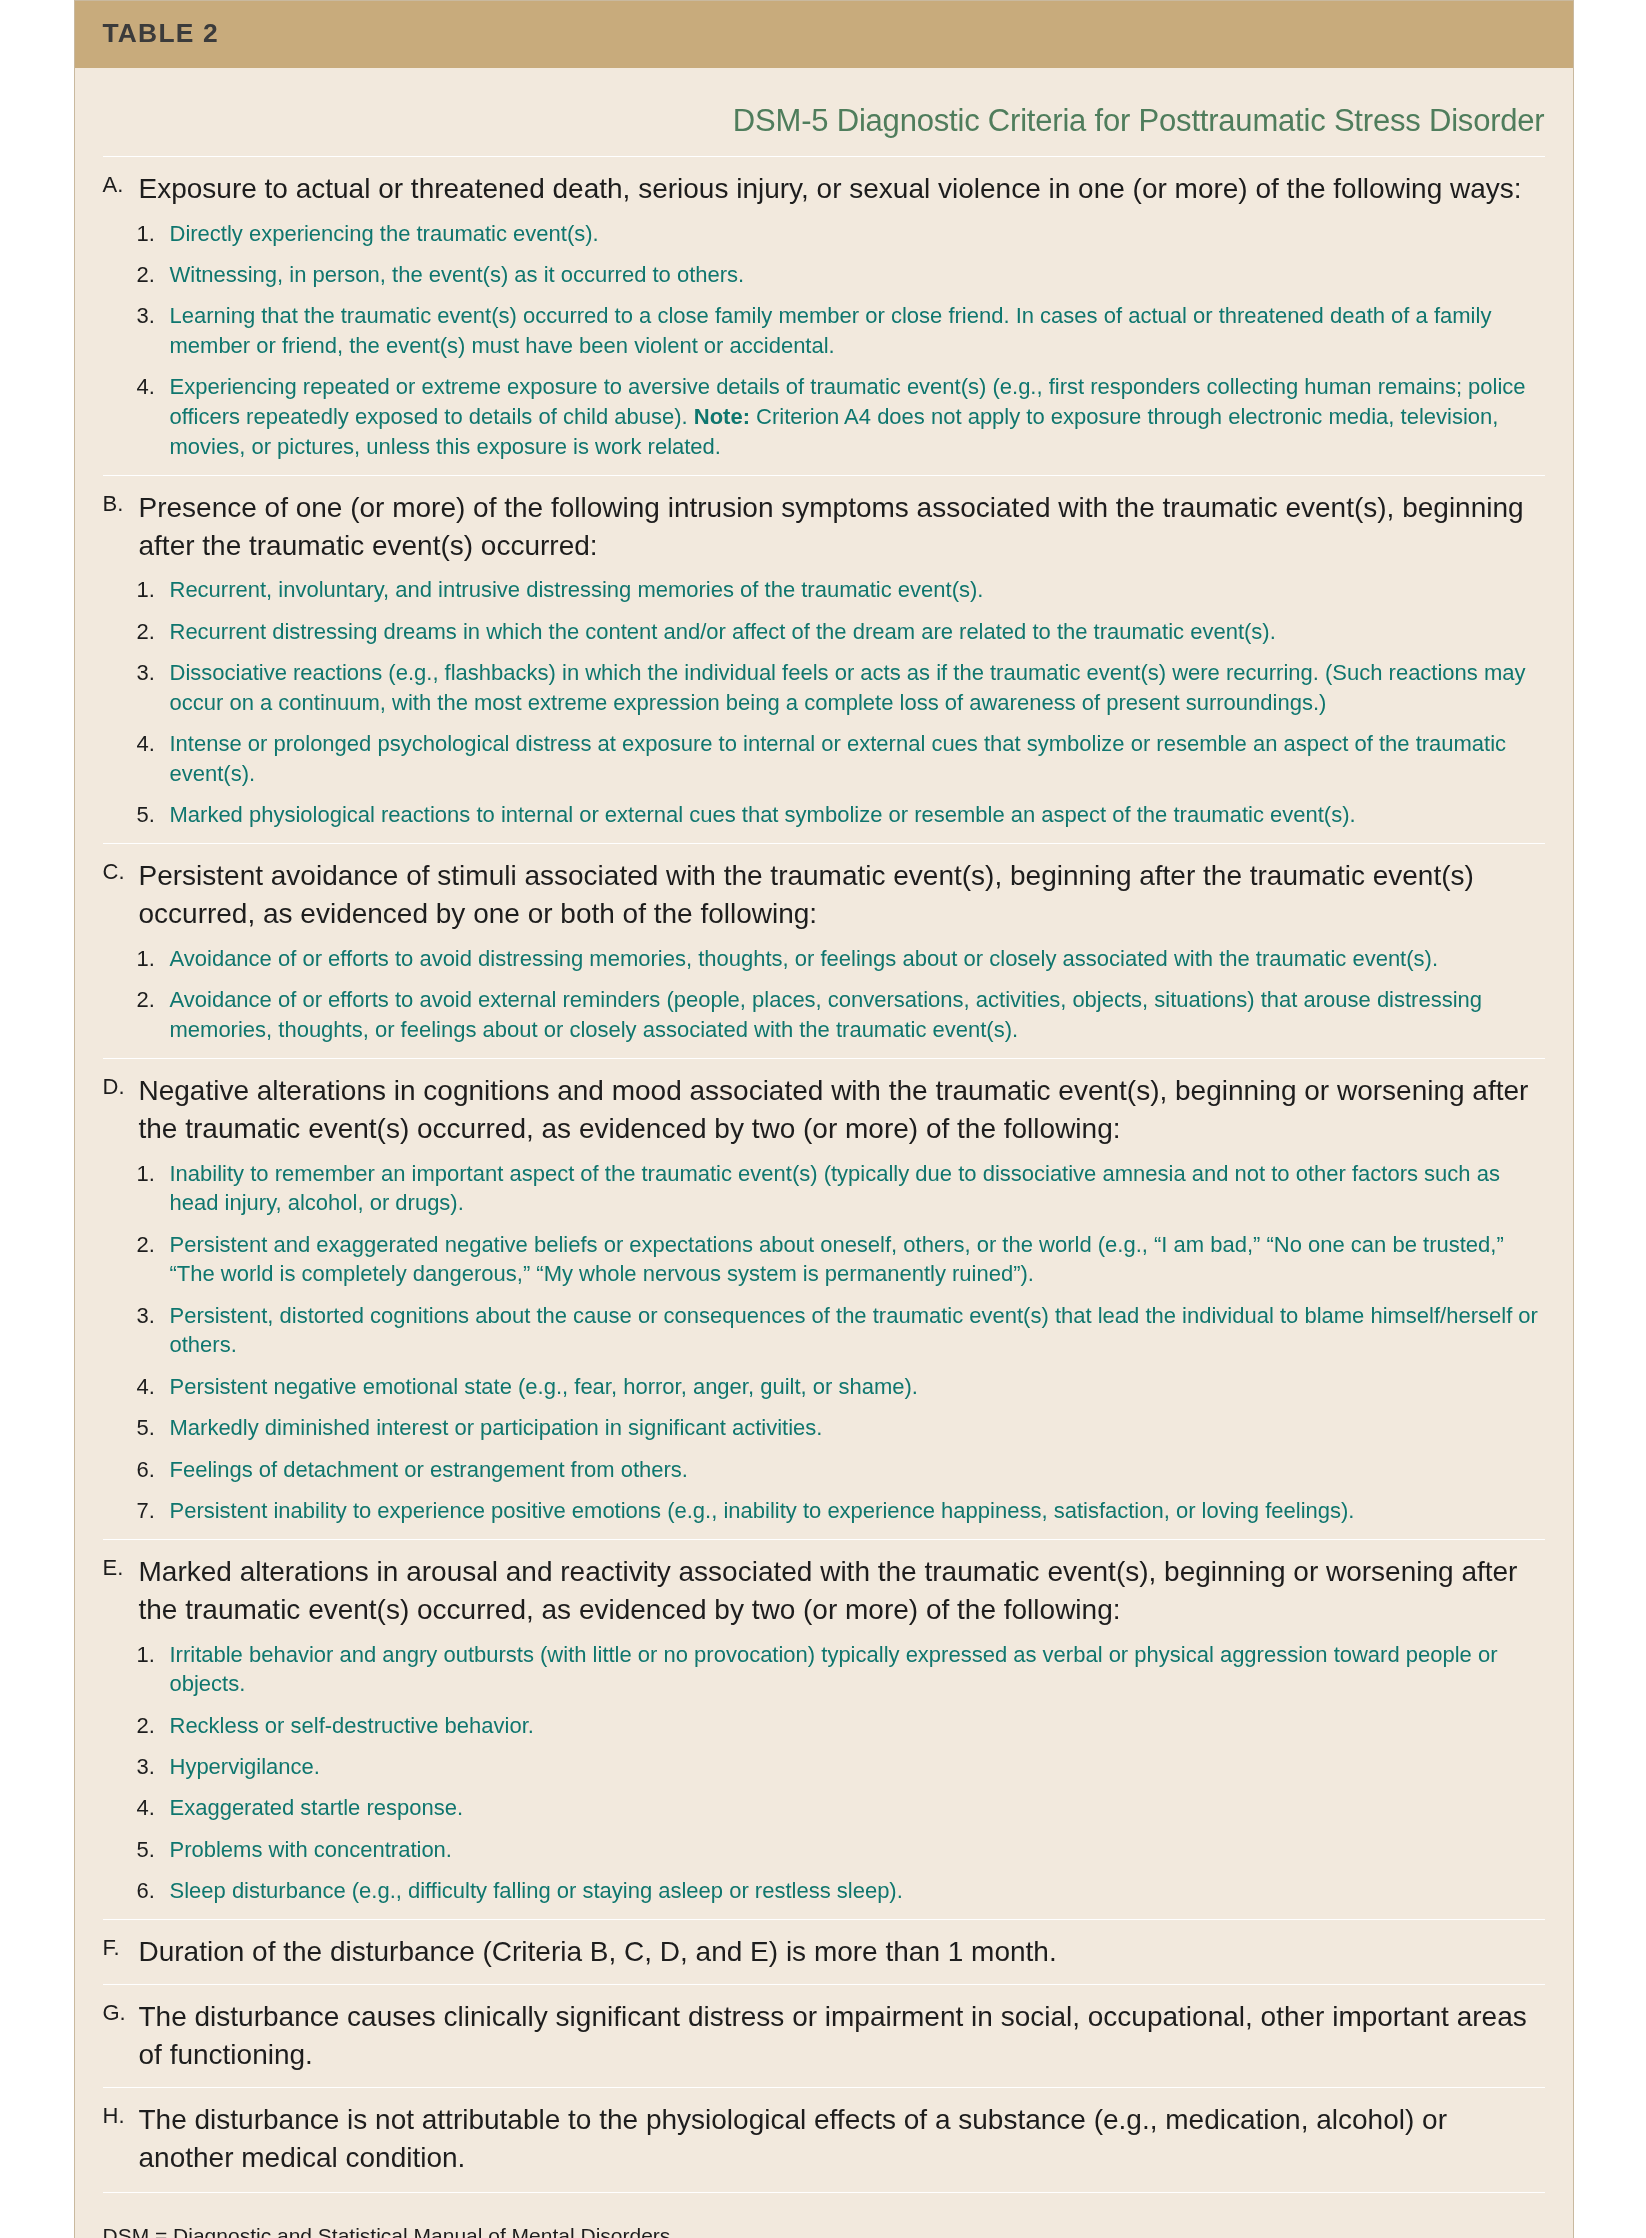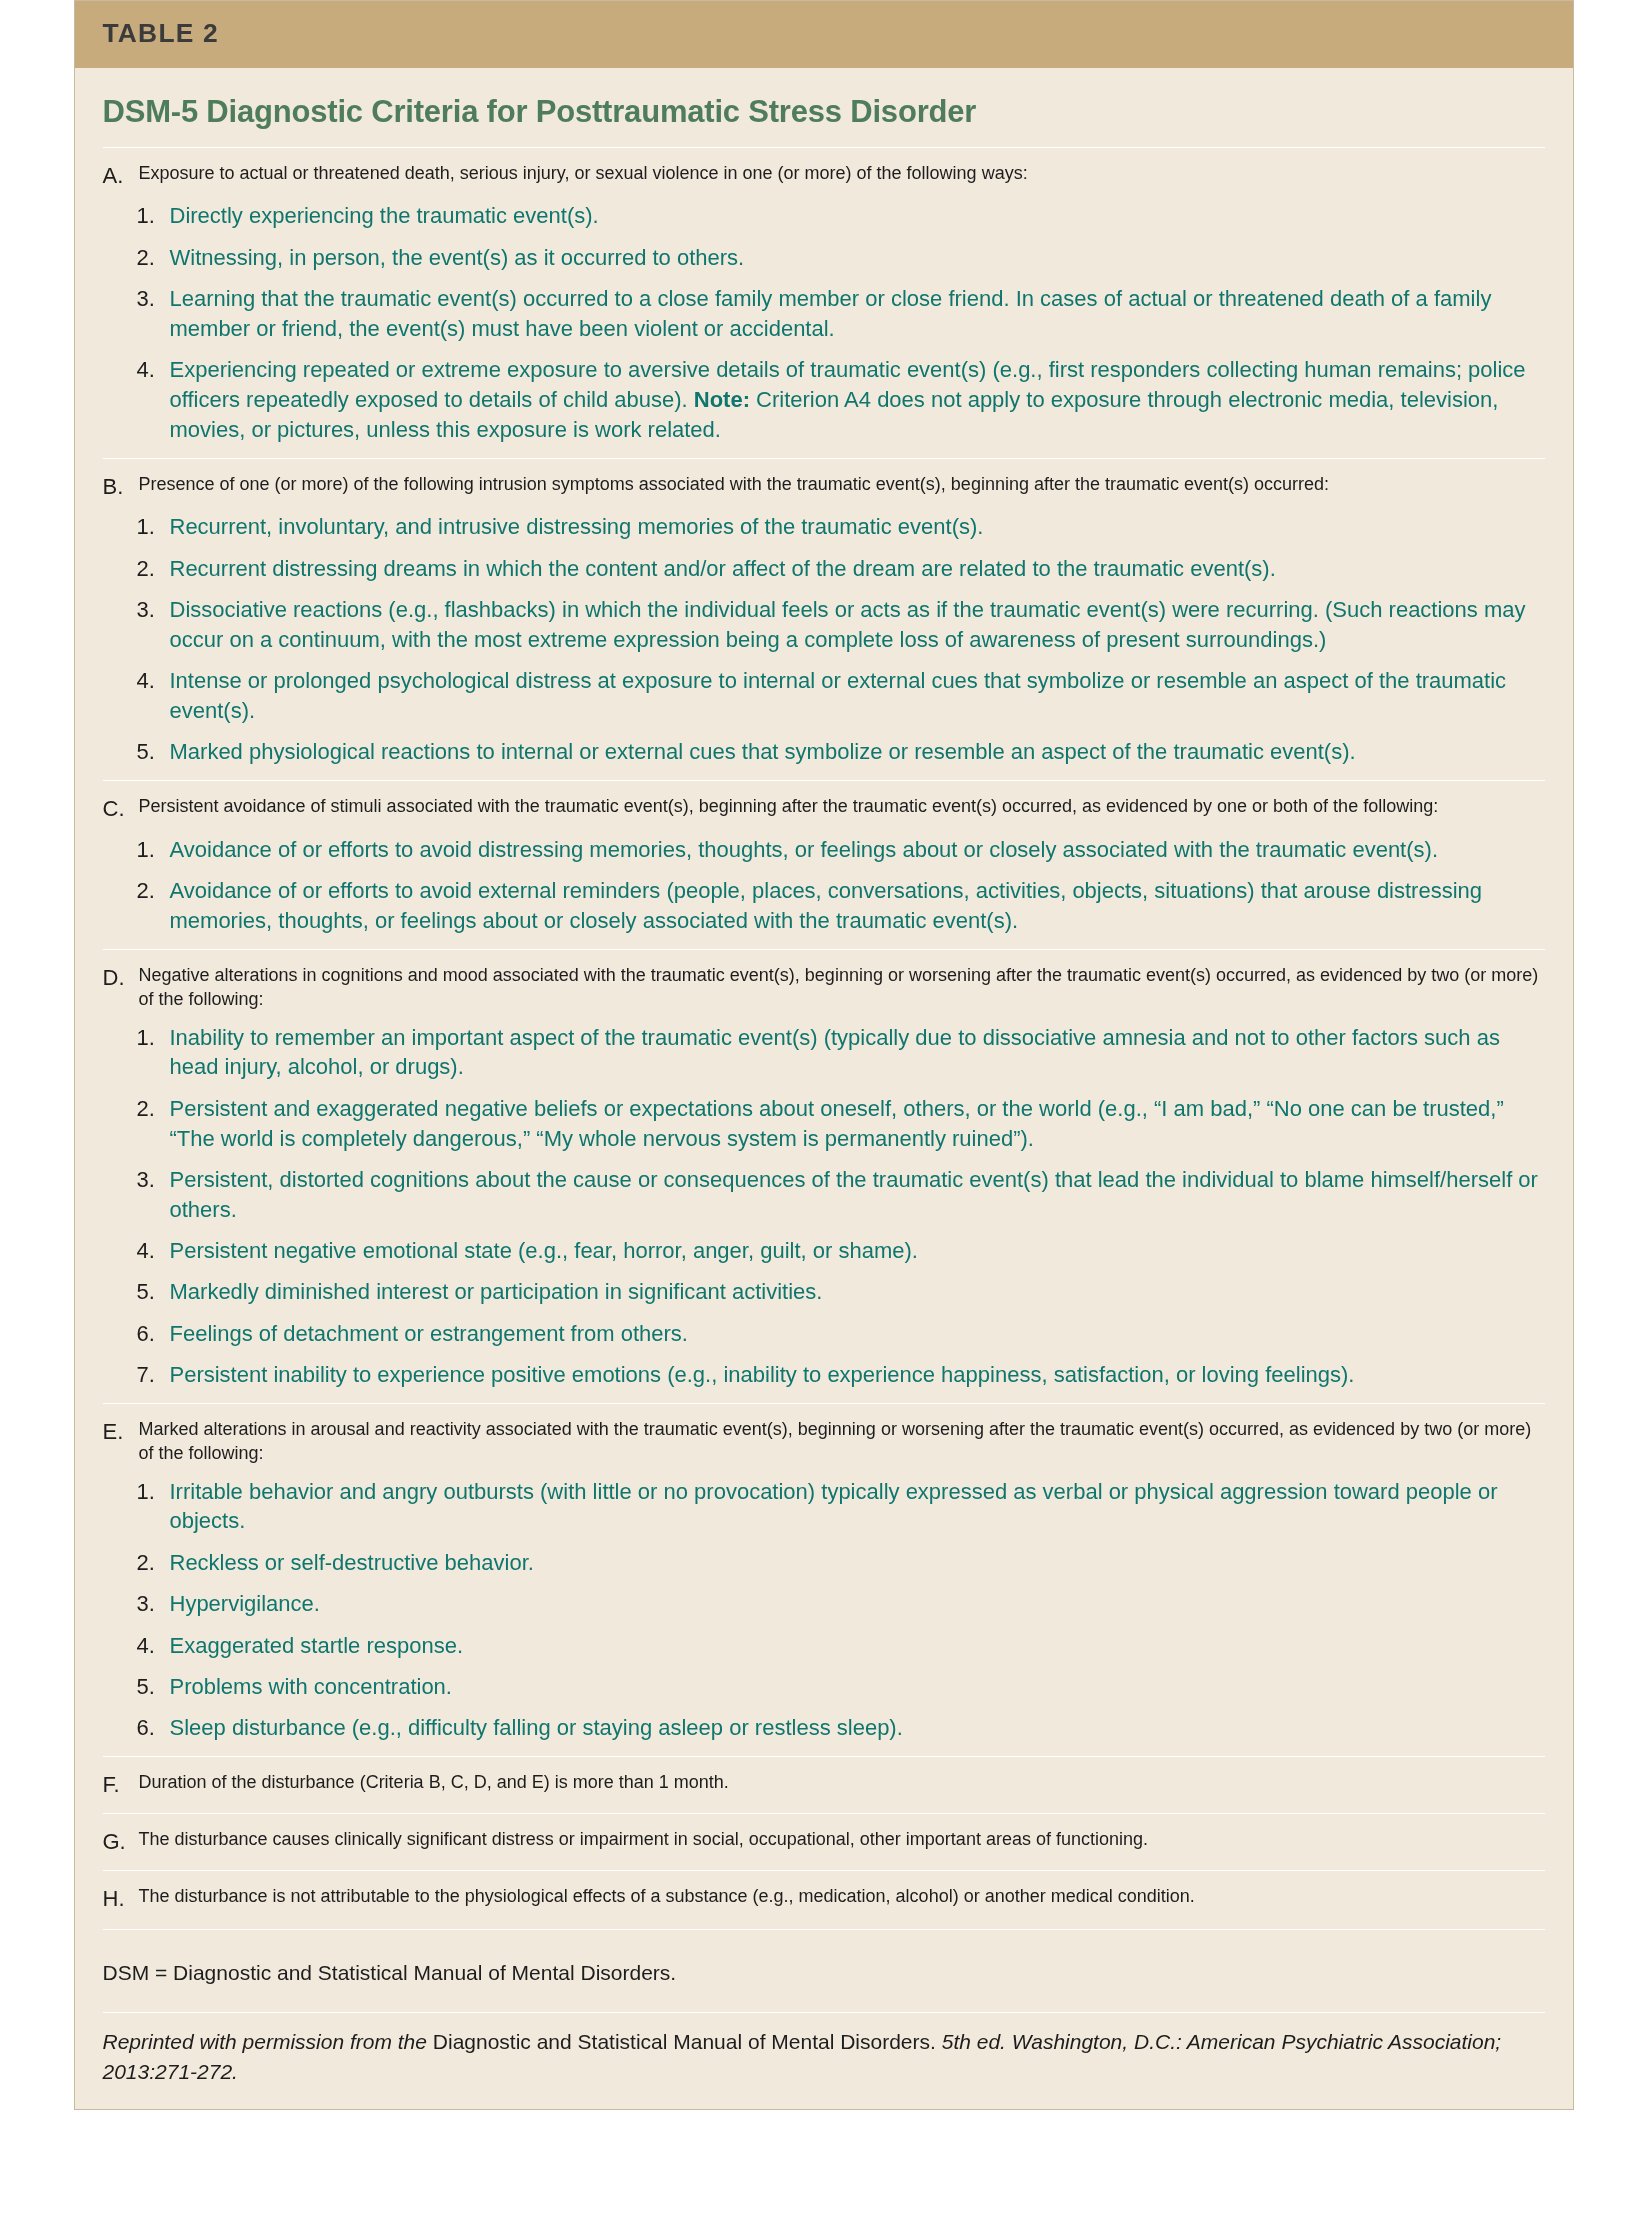--- a/index.html
+++ b/index.html
@@ -27,24 +27,25 @@
     font-size: 26.4px;
     font-weight: bold;
     letter-spacing: 1.2px;
     color: #3b3b3b;
   }
   .body-area {
     padding: 22px 28px 23px 28px;
   }
   .title {
     font-size: 31px;
-    font-weight: bold;
+    font-weight: normal;
     color: #4f7d5c;
     letter-spacing: -0.2px;
-    margin: 4px 0 17px 0;
+    margin: 13px 0 17px 0;
+    text-align: right;
   }
   .note-line {
     font-size: 22px;
     color: #1d1d1d;
     line-height: 1.35;
     margin-bottom: 17px;
   }
   .note-line .bold { font-weight: bold; }
 
   .criterion {
@@ -57,21 +58,21 @@
   }
   .crit-letter {
     width: 36px;
     flex: 0 0 36px;
     font-size: 22px;
     color: #1d1d1d;
     line-height: 1.35;
   }
   .crit-text {
     flex: 1;
-    font-size: 18px;
+    font-size: 28px;
     color: #1d1d1d;
     line-height: 1.35;
   }
   .sublist {
     margin: 11px 0 0 0;
     padding: 0;
     list-style: none;
   }
   .sub-row {
     display: flex;

